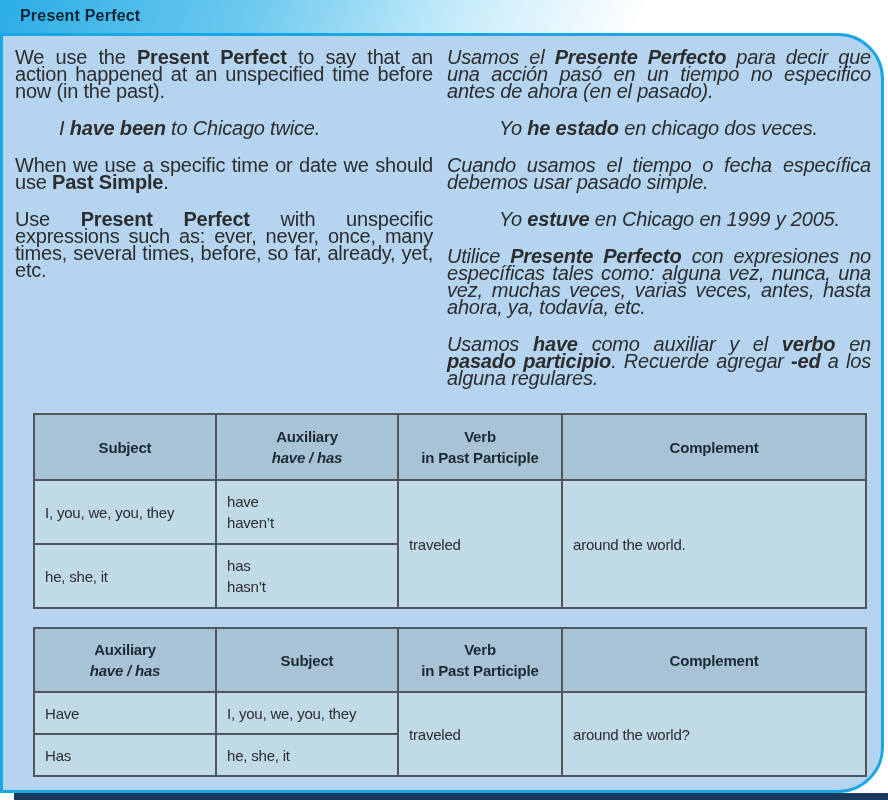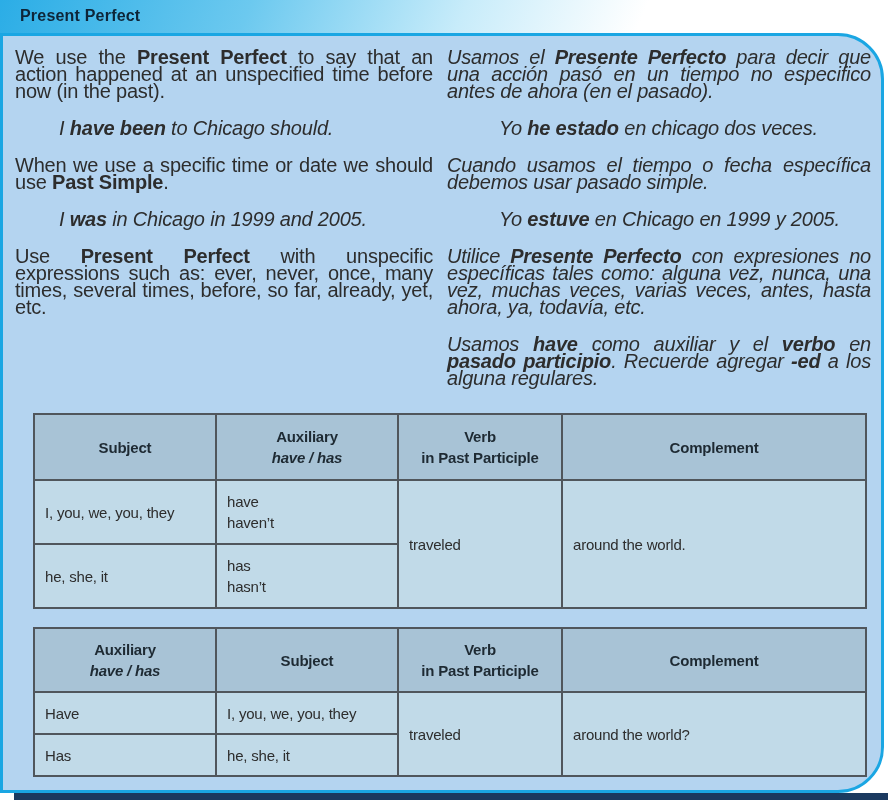--- a/index.html
+++ b/index.html
@@ -53,23 +53,22 @@
 
   <div class="band">
     <div class="band-title">Present Perfect</div>
   </div>
 
   <div class="box">
 
     <div class="cols">
       <div class="col col-left">
         <p class="para"><span>We use the </span><b>Present Perfect</b><span> to say that an action happened at an unspecified time before now (in the past).</span></p>
-        <p class="para example"><span>I </span><b>have been</b><span> to Chicago should.</span></p>
+        <p class="para example"><span>I </span><b>have been</b><span> to Chicago twice.</span></p>
         <p class="para"><span>When we use a specific time or date we should use </span><b>Past Simple</b><span>.</span></p>
-        <p class="para example"><span>I </span><b>was</b><span> in Chicago in 1999 and 2005.</span></p>
         <p class="para"><span>Use </span><b>Present Perfect</b><span> with unspecific expressions such as: ever, never, once, many times, several times, before, so far, already, yet, etc.</span></p>
       </div>
       <div class="col-gap"></div>
       <div class="col col-right">
         <p class="para"><span>Usamos el </span><b>Presente Perfecto</b><span> para decir que una acción pasó en un tiempo no especifico antes de ahora (en el pasado).</span></p>
         <p class="para example"><span>Yo </span><b>he estado</b><span> en chicago dos veces.</span></p>
         <p class="para"><span>Cuando usamos el tiempo o fecha específica debemos usar pasado simple.</span></p>
         <p class="para example"><span>Yo </span><b>estuve</b><span> en Chicago en 1999 y 2005.</span></p>
         <p class="para"><span>Utilice </span><b>Presente Perfecto</b><span> con expresiones  no específicas tales como: alguna vez, nunca, una vez, muchas veces, varias veces, antes, hasta ahora, ya, todavía, etc.</span></p>
         <p class="para"><span>Usamos </span><b>have</b><span> como auxiliar y el </span><b>verbo</b><span> en </span><b>pasado participio</b><span>. Recuerde agregar </span><b>-ed</b><span> a los alguna regulares.</span></p>

